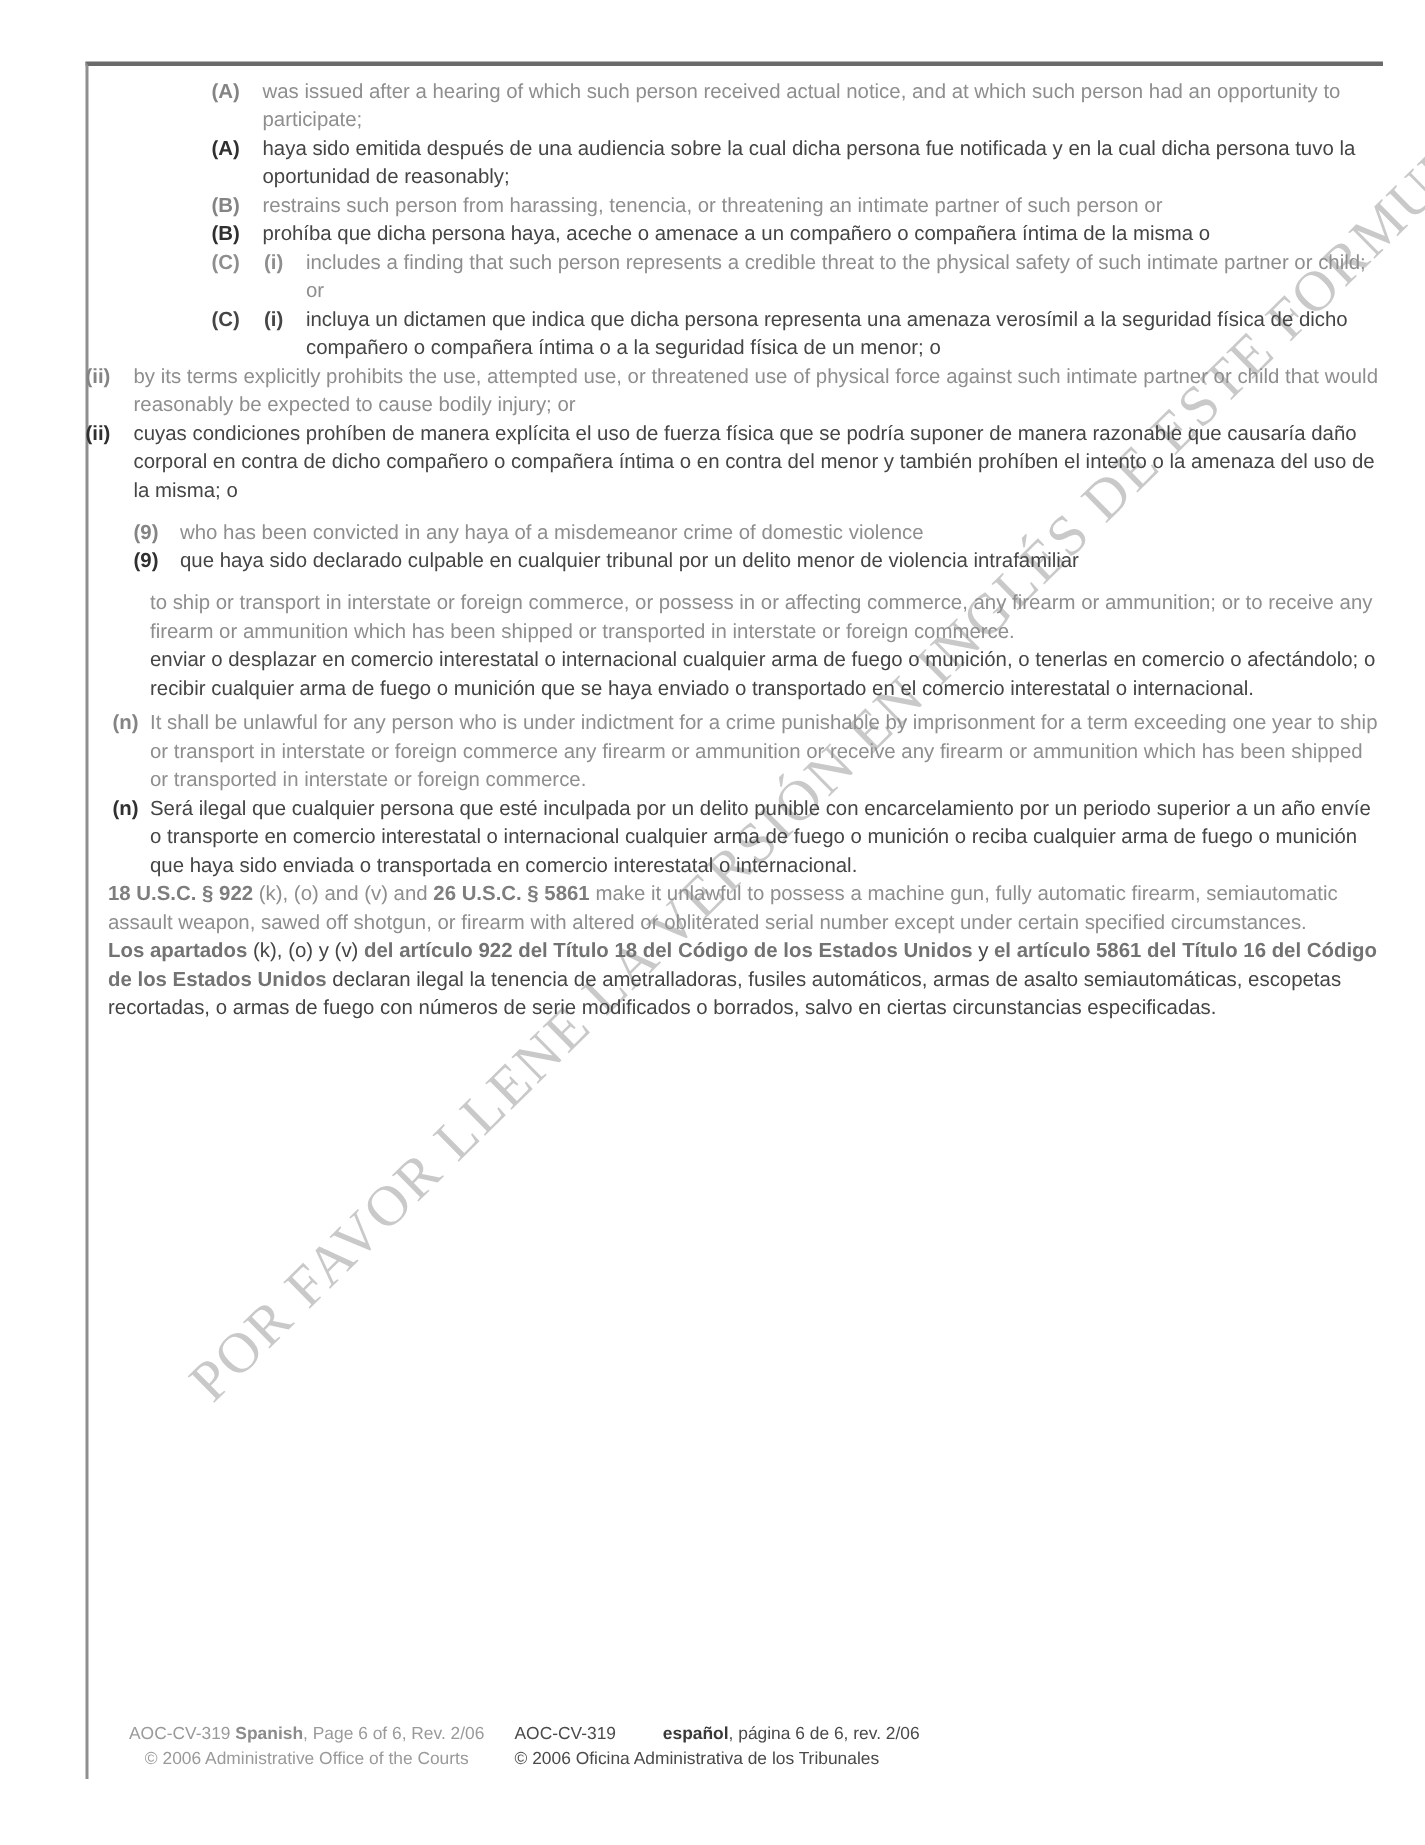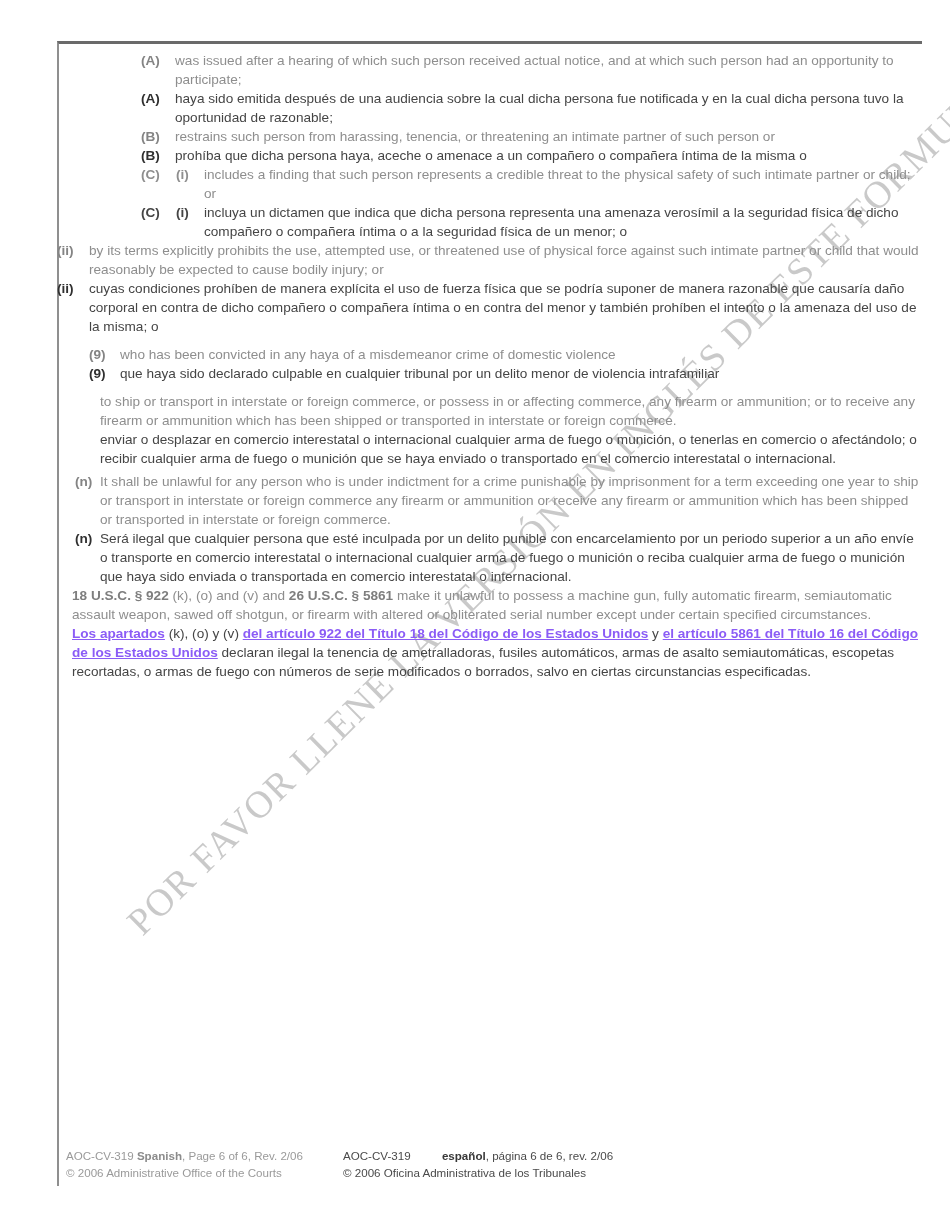--- a/index.html
+++ b/index.html
@@ -36,46 +36,46 @@
   .lvl-ii{} .lvl-ii .lbl{width:32px;}
   .lvl-9{margin-left:32px;}  .lvl-9 .lbl{width:31px;}
   .lvl-n{margin-left:18px;}  .lvl-n .lbl{width:25px;}
   .para{margin-left:43px;}
   .para2{margin-left:15px;}
   .mt-sm{margin-top:9px;}
   .mt-n{margin-top:4px;}
   .mt-lg{}
   .b{font-weight:bold;}
   .en .b{color:#7e7e7e;}
-  .es .b{color:#8b5cf6;text-decoration:underline;}
+  .es .b{color:#737373;}
   .footer{
     position:absolute;left:66px;top:1148px;display:flex;z-index:1;
     font-size:11.6px;line-height:16.5px;
   }
-  .footer .col1{width:277px;color:#9a9a9a;}
+  .footer .col1{width:277px;color:#9a9a9a;text-align:center;}
   .footer .col2{color:#4a4a4a;}
   .footer .b1{font-weight:bold;color:#8b8b8b;}
   .footer .b2{font-weight:bold;color:#383838;margin-left:28px;}
 </style>
 </head>
 <body>
 
 <div class="watermark">POR FAVOR LLENE LA VERSIÓN EN INGLÉS DE ESTE FORMULARIO</div>
 
 <div class="frame"></div>
 
 <div class="content">
 
   <div class="row lvl-a en">
     <span class="lbl">(A)</span>
     <span class="txt">was issued after a hearing of which such person received actual notice, and at which such person had an opportunity to participate;</span>
   </div>
   <div class="row lvl-a es">
     <span class="lbl">(A)</span>
-    <span class="txt">haya sido emitida después de una audiencia sobre la cual dicha persona fue notificada y en la cual dicha persona tuvo la oportunidad de razonable;</span>
+    <span class="txt">haya sido emitida después de una audiencia sobre la cual dicha persona fue notificada y en la cual dicha persona tuvo la oportunidad de reasonably;</span>
   </div>
 
   <div class="row lvl-a en">
     <span class="lbl">(B)</span>
     <span class="txt">restrains such person from harassing, tenencia, or threatening an intimate partner of such person or</span>
   </div>
   <div class="row lvl-a es">
     <span class="lbl">(B)</span>
     <span class="txt">prohíba que dicha persona haya, aceche o amenace a un compañero o compañera íntima de la misma o</span>
   </div>

